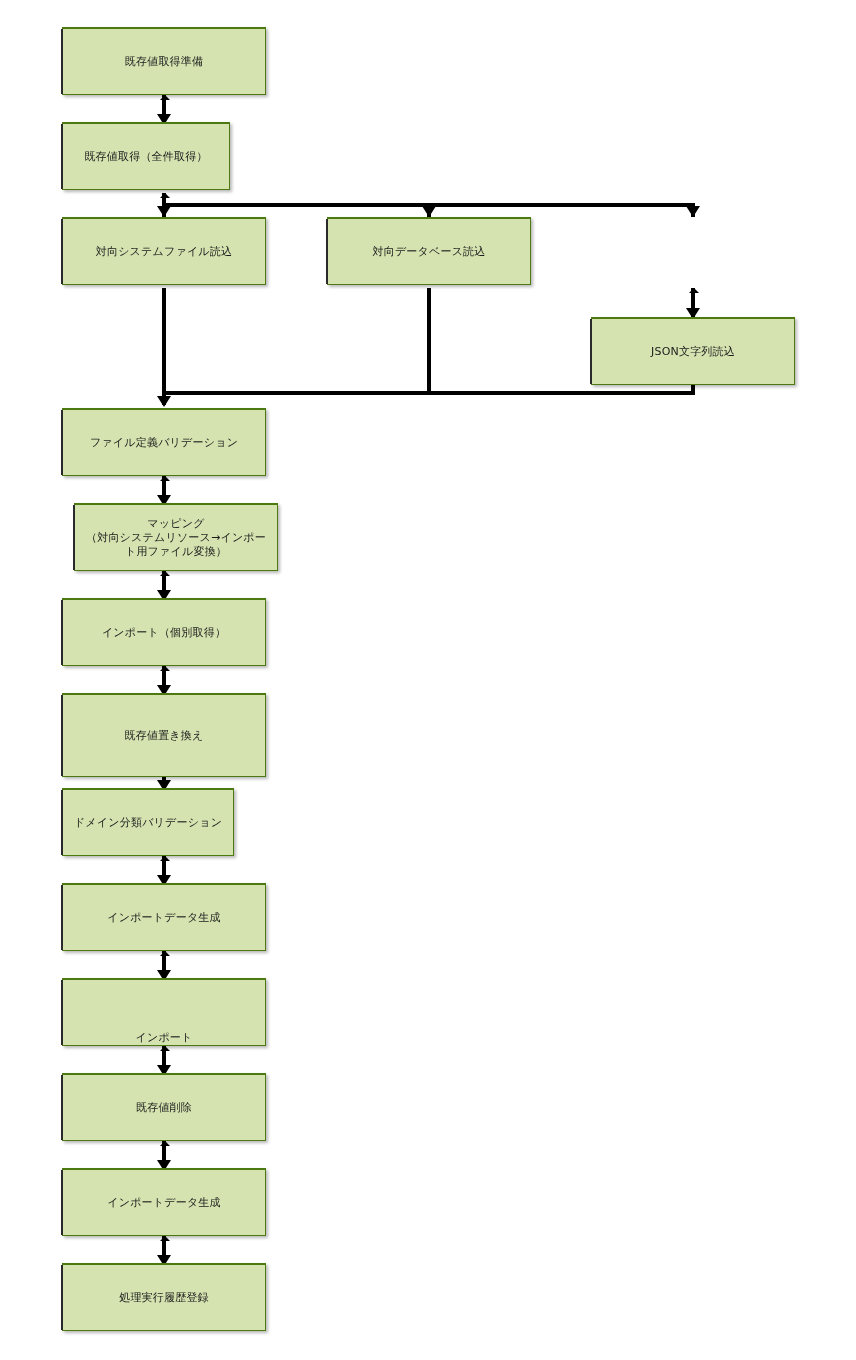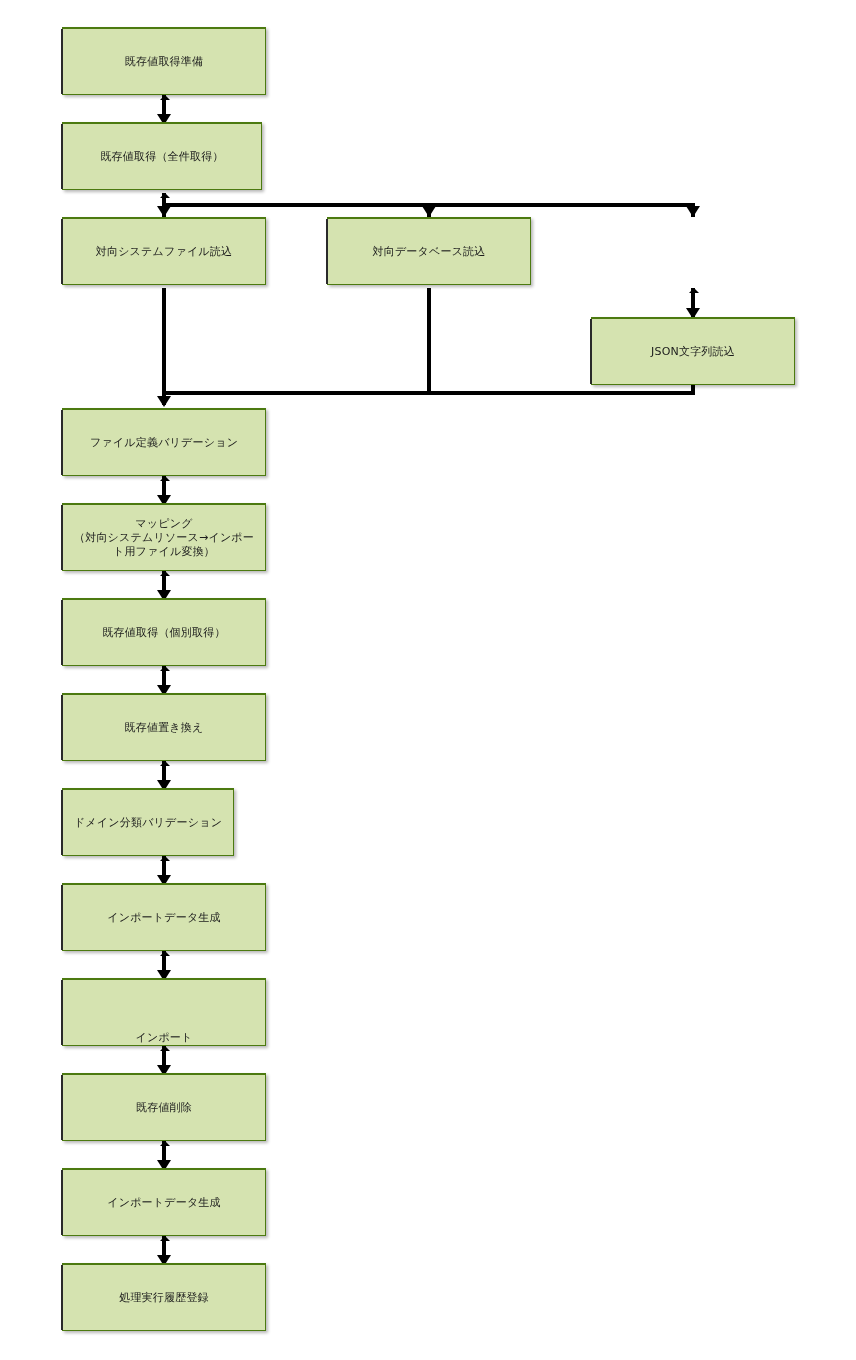--- a/index.html
+++ b/index.html
@@ -147,52 +147,52 @@
   <div class="arrowhead" style="left:157px; top:1160px;"></div>
 
   <div class="arrow-tail" style="left:160px; top:1236px;"></div>
   <div class="vline" style="left:162px; top:1236px; height:30px;"></div>
   <div class="arrowhead" style="left:157px; top:1255px;"></div>
 
   <div class="node" style="left:62px;  top:27px;   width:204px; height:68px;">
     <span class="node-label">既存値取得準備</span>
   </div>
 
-  <div class="node" style="left:62px;  top:122px;  width:200px; height:68px;">
+  <div class="node" style="left:62px;  top:122px;  width:168px; height:68px;">
     <span class="node-label">既存値取得（全件取得）</span>
   </div>
 
   <div class="node" style="left:62px;  top:217px;  width:204px; height:68px;">
     <span class="node-label">対向システムファイル読込</span>
   </div>
 
   <div class="node" style="left:327px; top:217px;  width:204px; height:68px;">
     <span class="node-label">対向データベース読込</span>
   </div>
 
 
   <div class="node" style="left:591px; top:317px;  width:204px; height:68px;">
     <span class="node-label">JSON文字列読込</span>
   </div>
 
   <div class="node" style="left:62px;  top:408px;  width:204px; height:68px;">
     <span class="node-label">ファイル定義バリデーション</span>
   </div>
 
-  <div class="node" style="left:62px;  top:503px;  width:204px; height:68px;">
+  <div class="node" style="left:74px;  top:503px;  width:204px; height:68px;">
     <span class="node-label">マッピング
 （対向システムリソース→インポー
 ト用ファイル変換）</span>
   </div>
 
   <div class="node" style="left:62px;  top:598px;  width:204px; height:68px;">
-    <span class="node-label">既存値取得（個別取得）</span>
-  </div>
-
-  <div class="node" style="left:62px;  top:693px;  width:204px; height:68px;">
+    <span class="node-label">インポート（個別取得）</span>
+  </div>
+
+  <div class="node" style="left:62px;  top:693px;  width:204px; height:84px;">
     <span class="node-label">既存値置き換え</span>
   </div>
 
   <div class="node" style="left:62px;  top:788px;  width:172px; height:68px;">
     <span class="node-label">ドメイン分類バリデーション</span>
   </div>
 
   <div class="node" style="left:62px;  top:883px;  width:204px; height:68px;">
     <span class="node-label">インポートデータ生成</span>
   </div>

